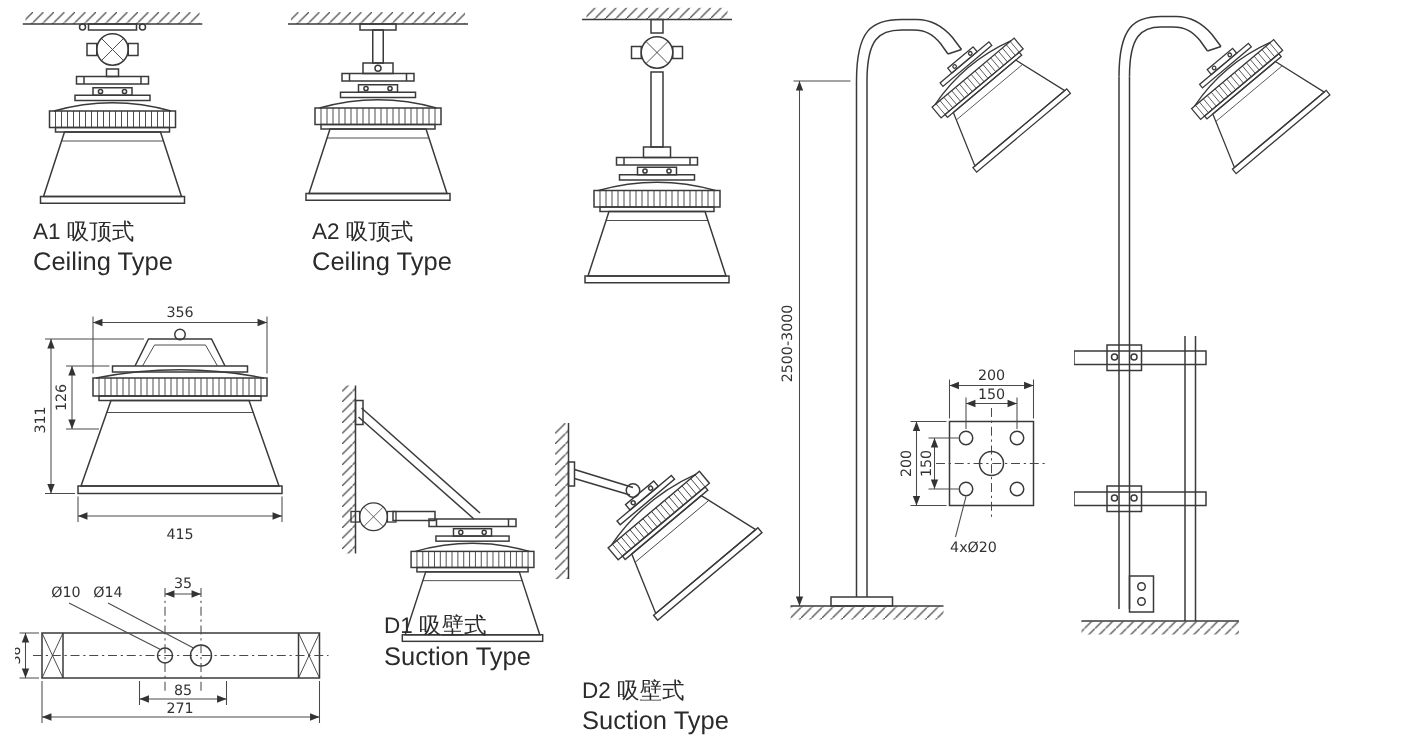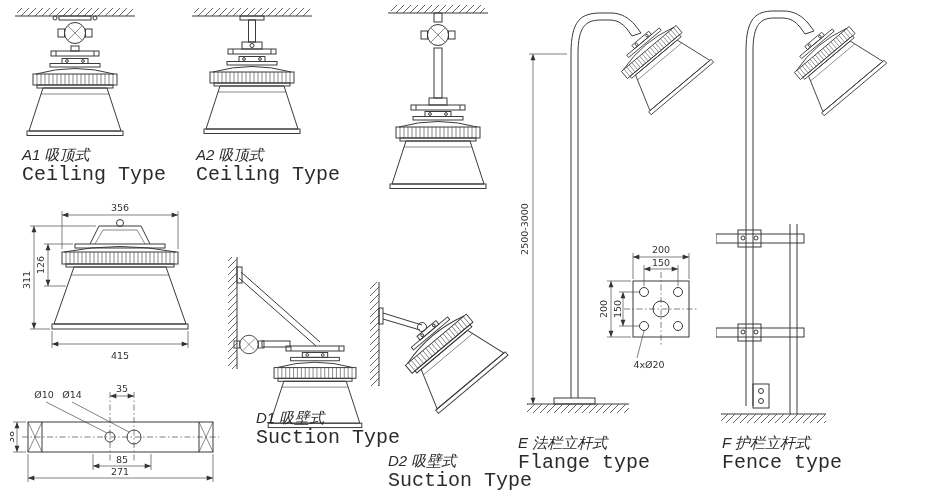--- a/index.html
+++ b/index.html
@@ -8,22 +8,22 @@
   .canvas { position:relative; width:947px; height:491px; background:#fff; overflow:hidden; }
   .draw { position:absolute; }
   svg .ln   { fill:none; stroke:var(--line,#3a3a3a); stroke-width:1; }
   svg .thin { stroke-width:0.6; }
   svg .hatchf { fill:url(#hatch); stroke:none; }
   svg .dim  { fill:none; stroke:#4a4a4a; stroke-width:0.7; }
   svg .arr  { marker-start:url(#arw); marker-end:url(#arw); }
   svg .dash { fill:none; stroke:#4a4a4a; stroke-width:0.7; stroke-dasharray:6 2.5 1.5 2.5; }
   svg .dimtxt { font-family:"DejaVu Sans", sans-serif; font-size:9.5px; fill:#333; text-anchor:middle; }
   .fig-label { position:absolute; }
-  .fig-label .cn { font-size:15px; line-height:20px; white-space:nowrap;font-style:italic; }
-  .fig-label .en { font-size:20px; line-height:19px; white-space:nowrap;font-family:Liberation Mono, monospace; }
+  .fig-label .cn { font-size:15px; line-height:20px; white-space:nowrap; }
+  .fig-label .en { font-size:17px; line-height:19px; white-space:nowrap; }
 </style>
 </head>
 <body style="background: rgb(255, 255, 255);">
 
 <div class="canvas">
 
   <svg width="0" height="0" style="position:absolute" aria-hidden="true">
     <defs>
       <pattern id="hatch" width="7" height="7" patternUnits="userSpaceOnUse">
         <path d="M-1,8 L8,-1" stroke="#555" stroke-width="0.9" fill="none"></path>
@@ -258,34 +258,26 @@
     <circle class="ln" cx="45" cy="385" r="2.5"></circle>
     <circle class="ln" cx="45" cy="395" r="2.5"></circle>
     <line class="ln" x1="5" y1="408" x2="110" y2="408"></line>
     <rect class="hatchf" x="5" y="408" width="105" height="9"></rect>
   </svg>
 
   <div class="fig-label" style="left:22px;top:145px">
     <div class="cn">A1 吸顶式</div>
     <div class="en">Ceiling Type</div>
   </div>
-  <div class="fig-label" style="left:196px;top:145px">
+  <div class="fig-label" style="left:208px;top:145px">
     <div class="cn">A2 吸顶式</div>
     <div class="en">Ceiling Type</div>
   </div>
   <div class="fig-label" style="left:256px;top:408px">
     <div class="cn">D1 吸壁式</div>
     <div class="en">Suction Type</div>
   </div>
   <div class="fig-label" style="left:388px;top:451px">
     <div class="cn">D2 吸壁式</div>
     <div class="en">Suction Type</div>
   </div>
-  <div class="fig-label" style="left:518px;top:433px">
-    <div class="cn">E 法栏立杆式</div>
-    <div class="en">Flange type</div>
-  </div>
-  <div class="fig-label" style="left:722px;top:433px">
-    <div class="cn">F 护栏立杆式</div>
-    <div class="en">Fence type</div>
-  </div>
 
 </div>
 
 </body></html>

